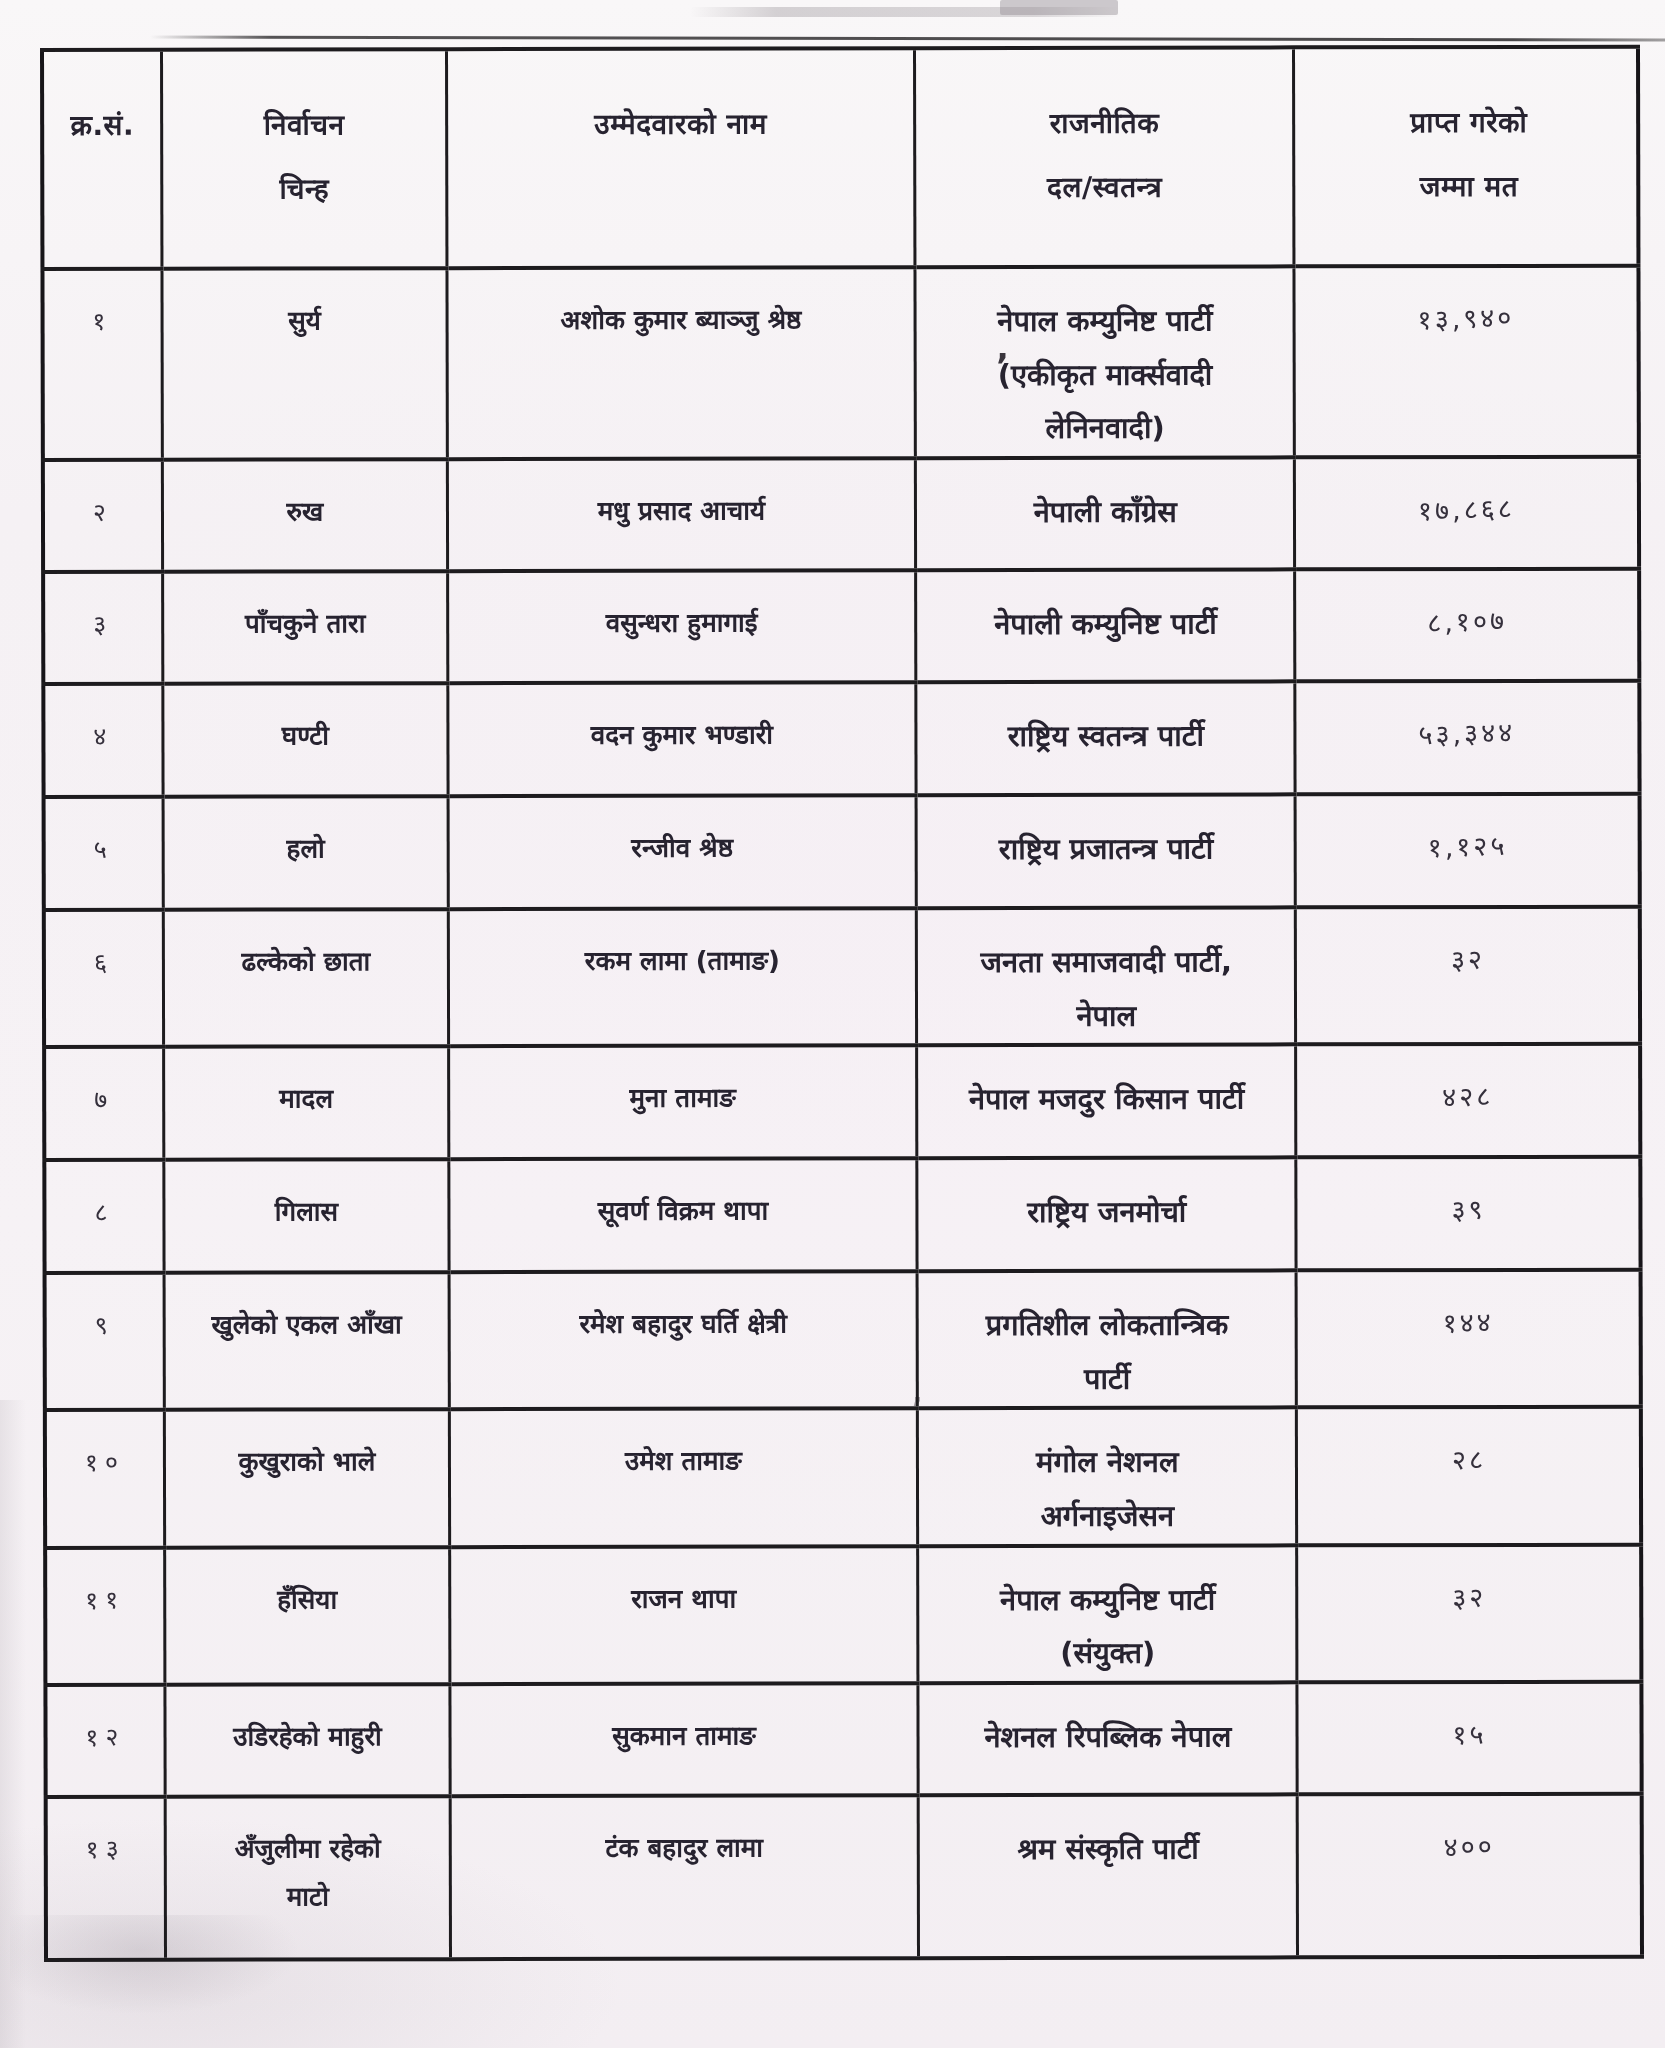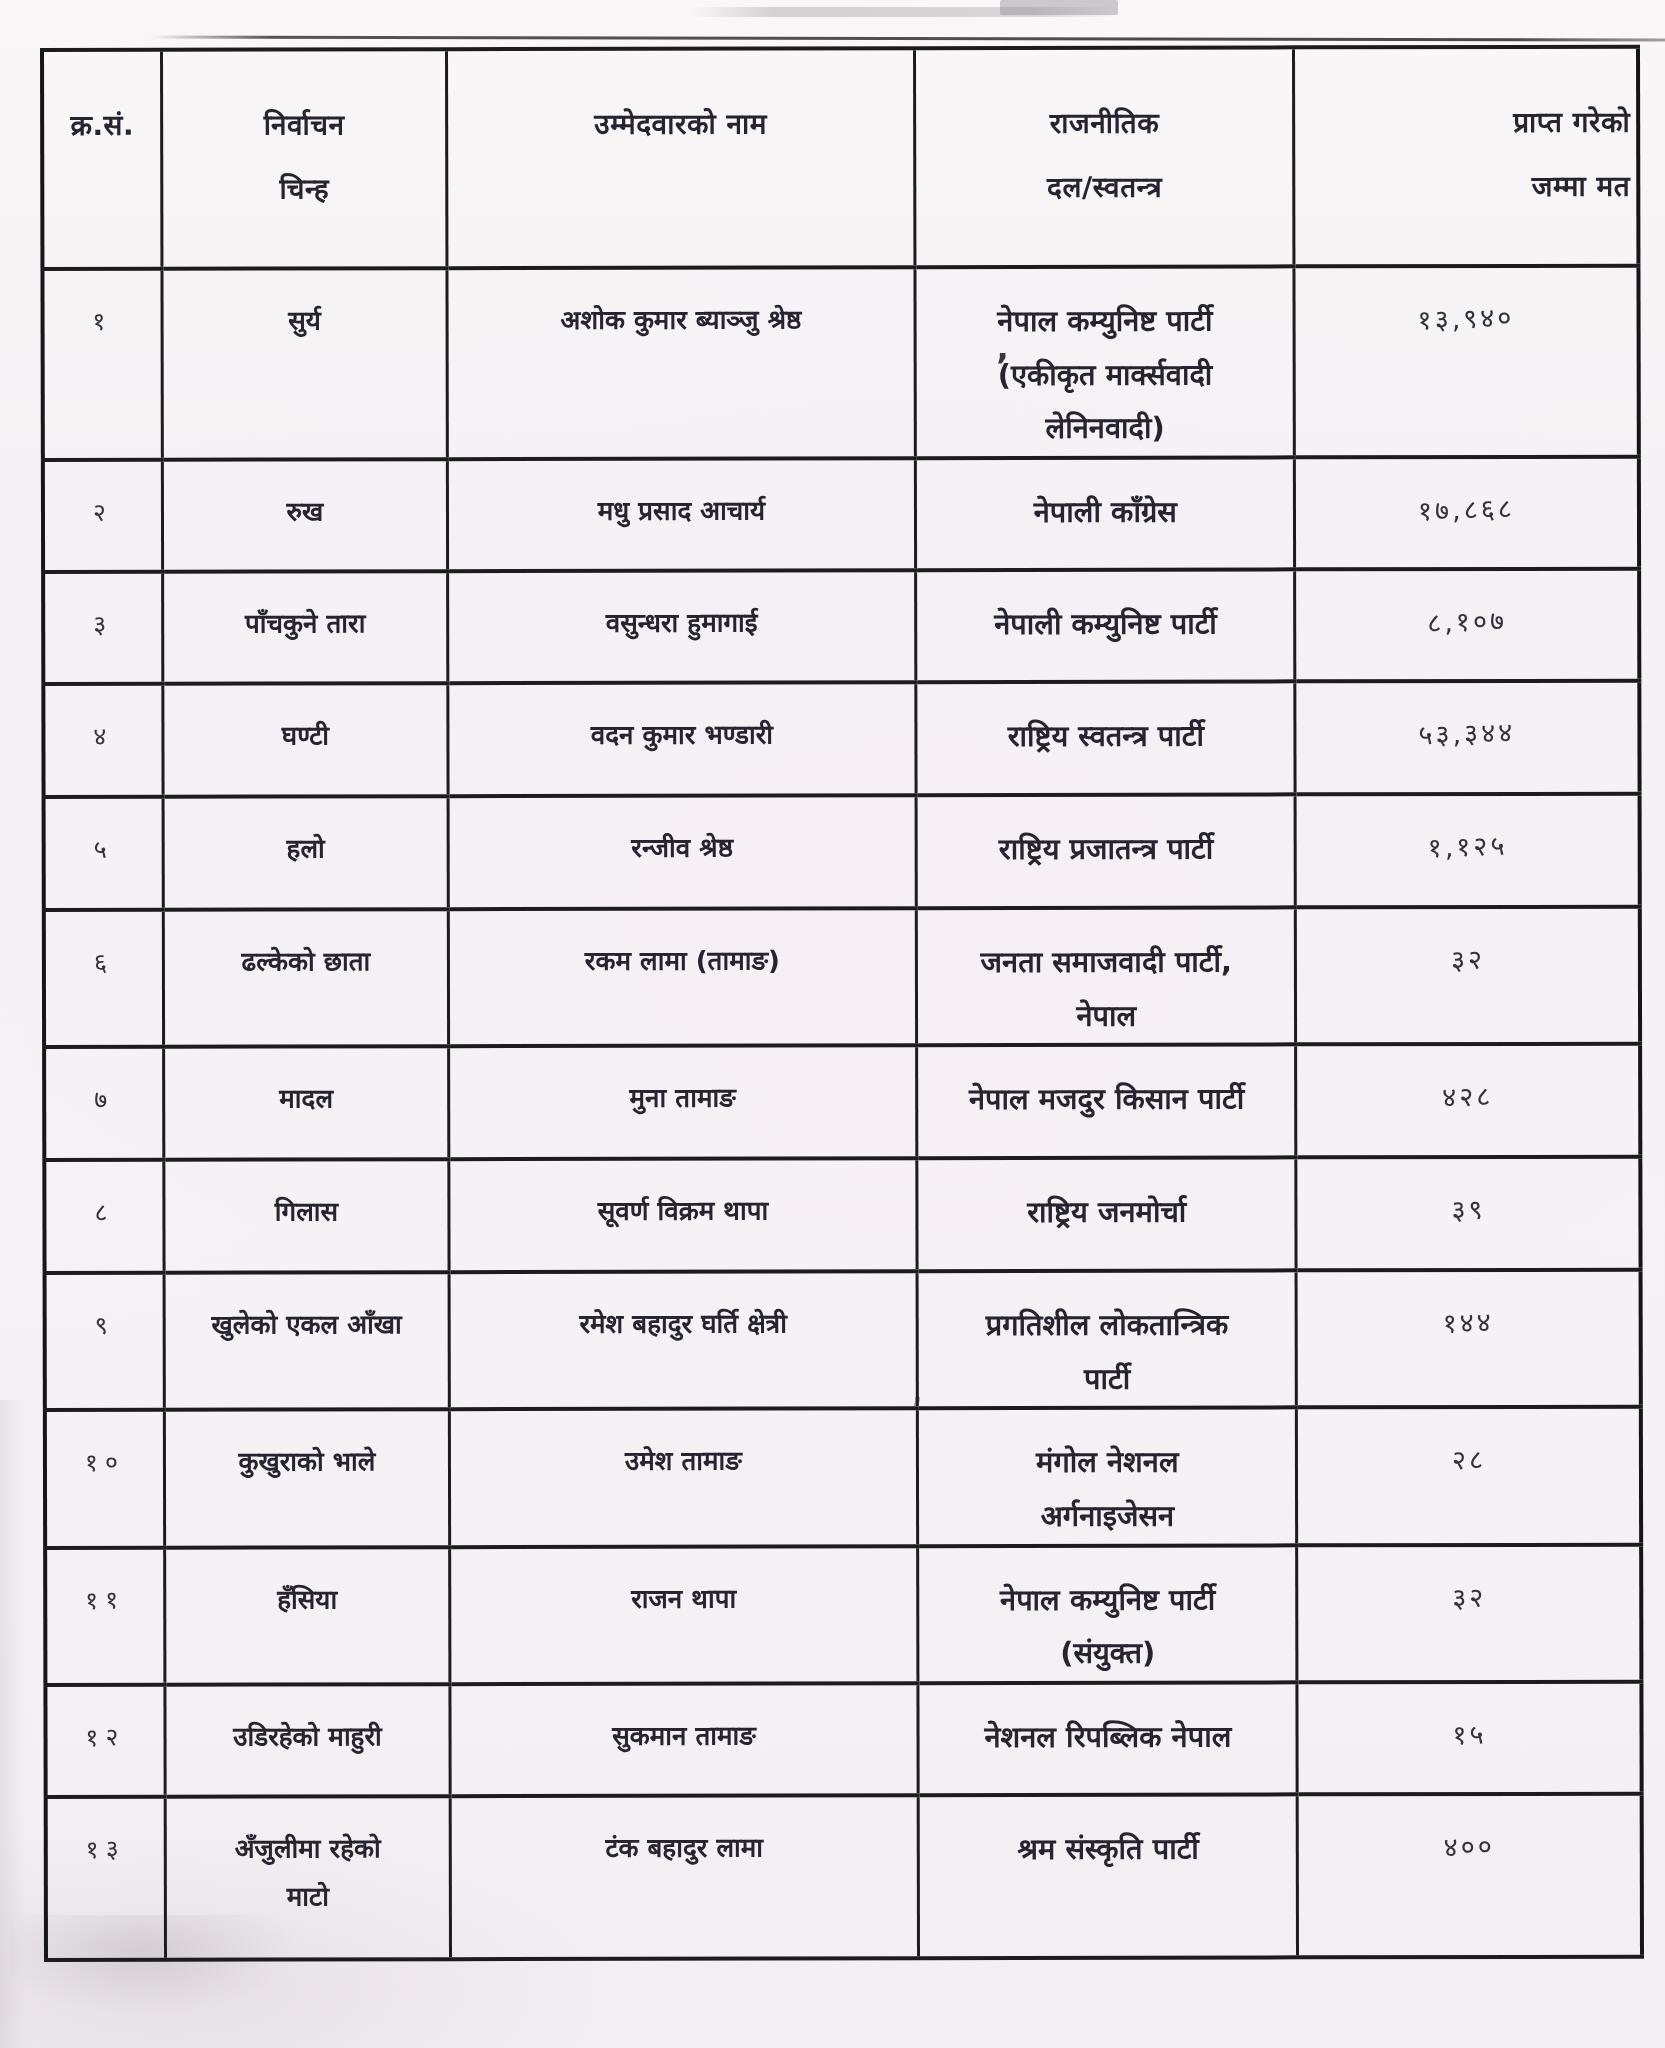--- a/index.html
+++ b/index.html
@@ -30,21 +30,21 @@
     white-space:pre-line;
     padding:0 6px;
   }
   thead tr{height:219px;}
   th{
     font-size:28px;font-weight:bold;
     padding-top:42px;line-height:2.3;
     letter-spacing:.5px;
     text-align:center;
   }
-  th.th-left{text-align:right;padding-left:12px;}
+  th.th-left{text-align:center;padding-left:12px;}
   td{
     font-size:26px;font-weight:bold;
     padding-top:26px;line-height:1.85;
   }
   td.col-party{font-size:29px;}
   .printed{display:inline-block;white-space:pre-line;}
   .hand{
     display:inline-block;white-space:pre-line;
     font-weight:400;color:#35303c;
   }

